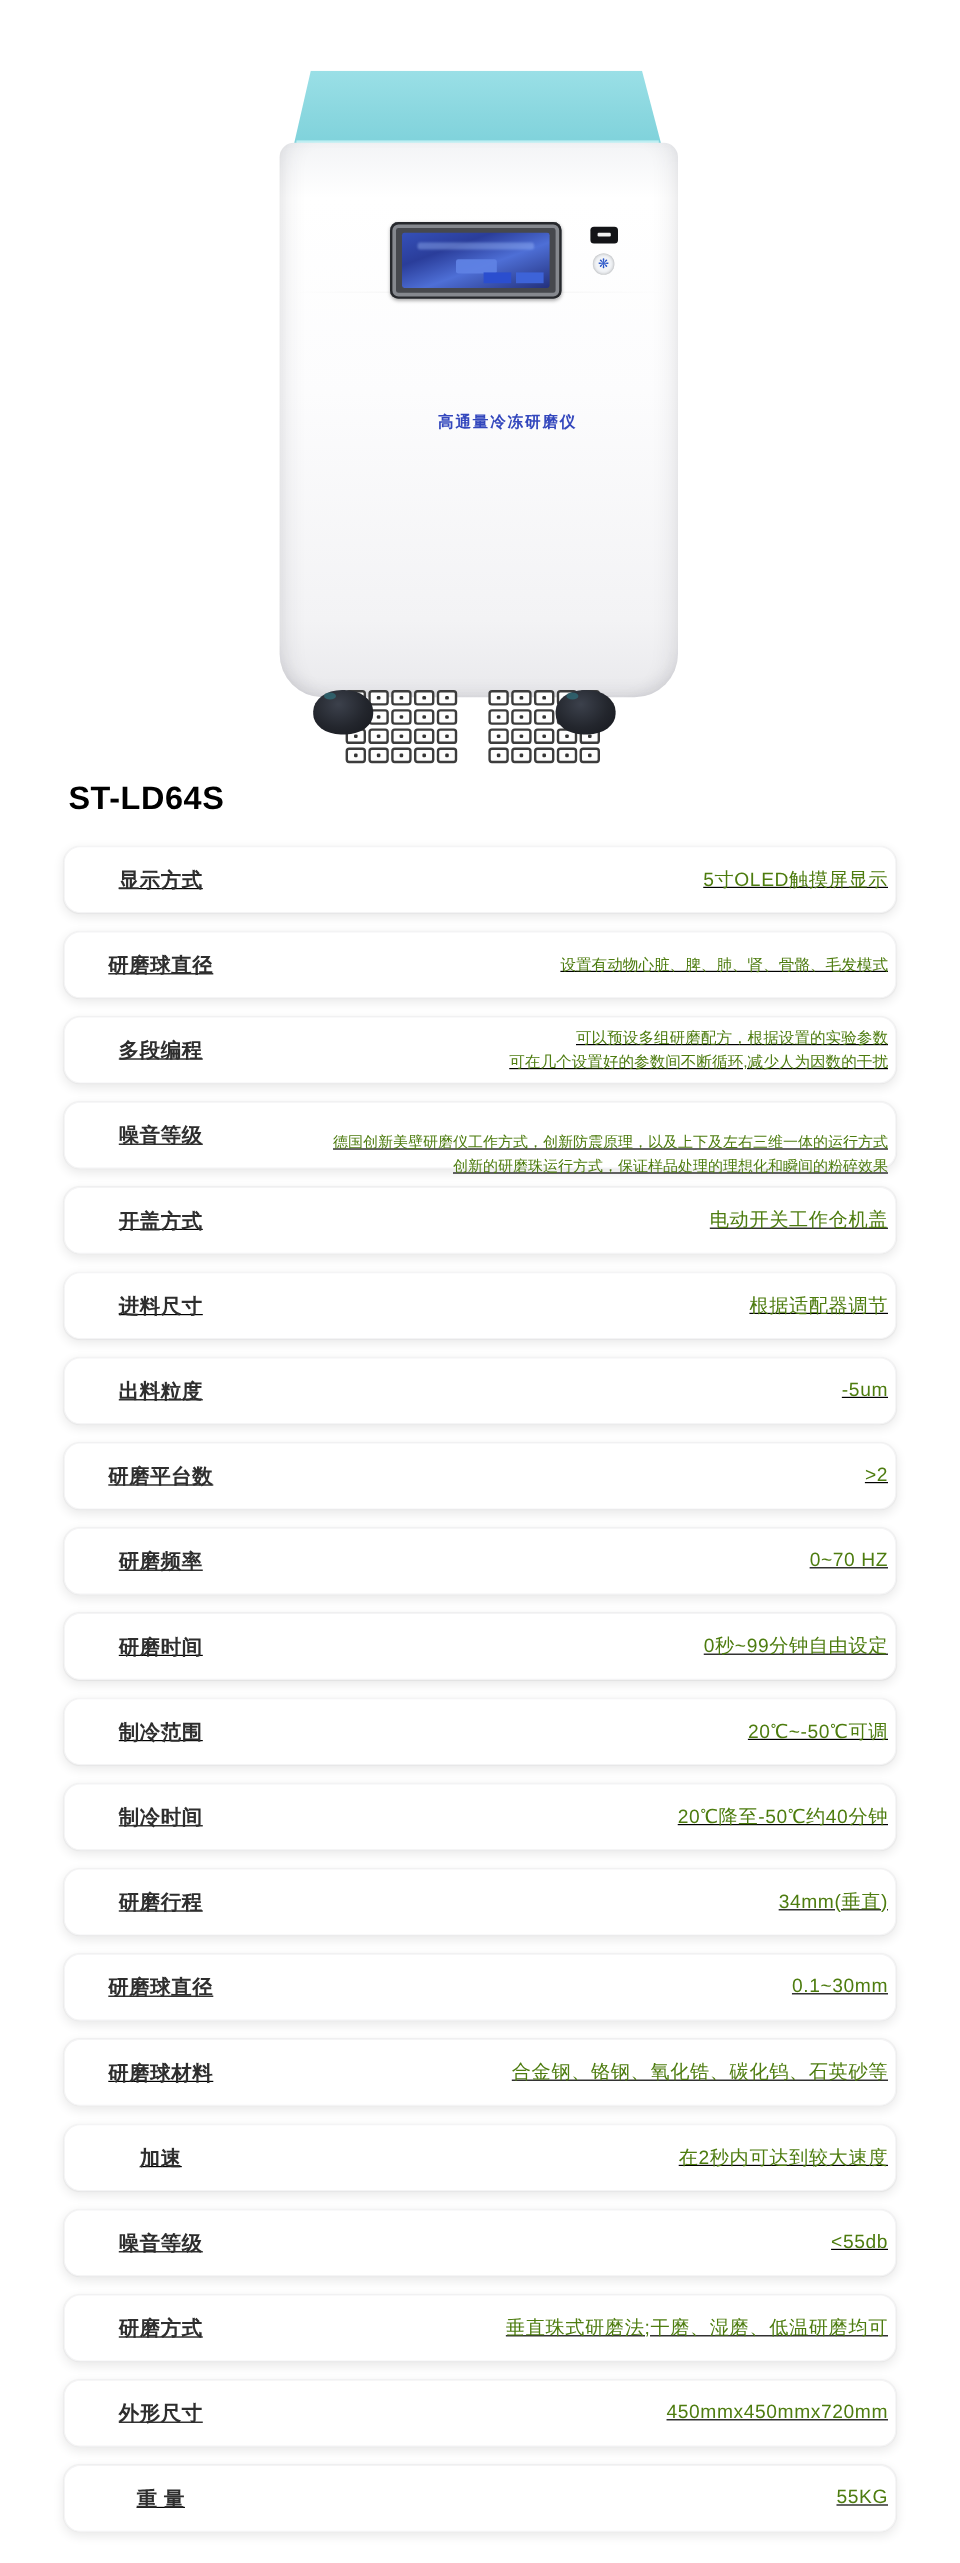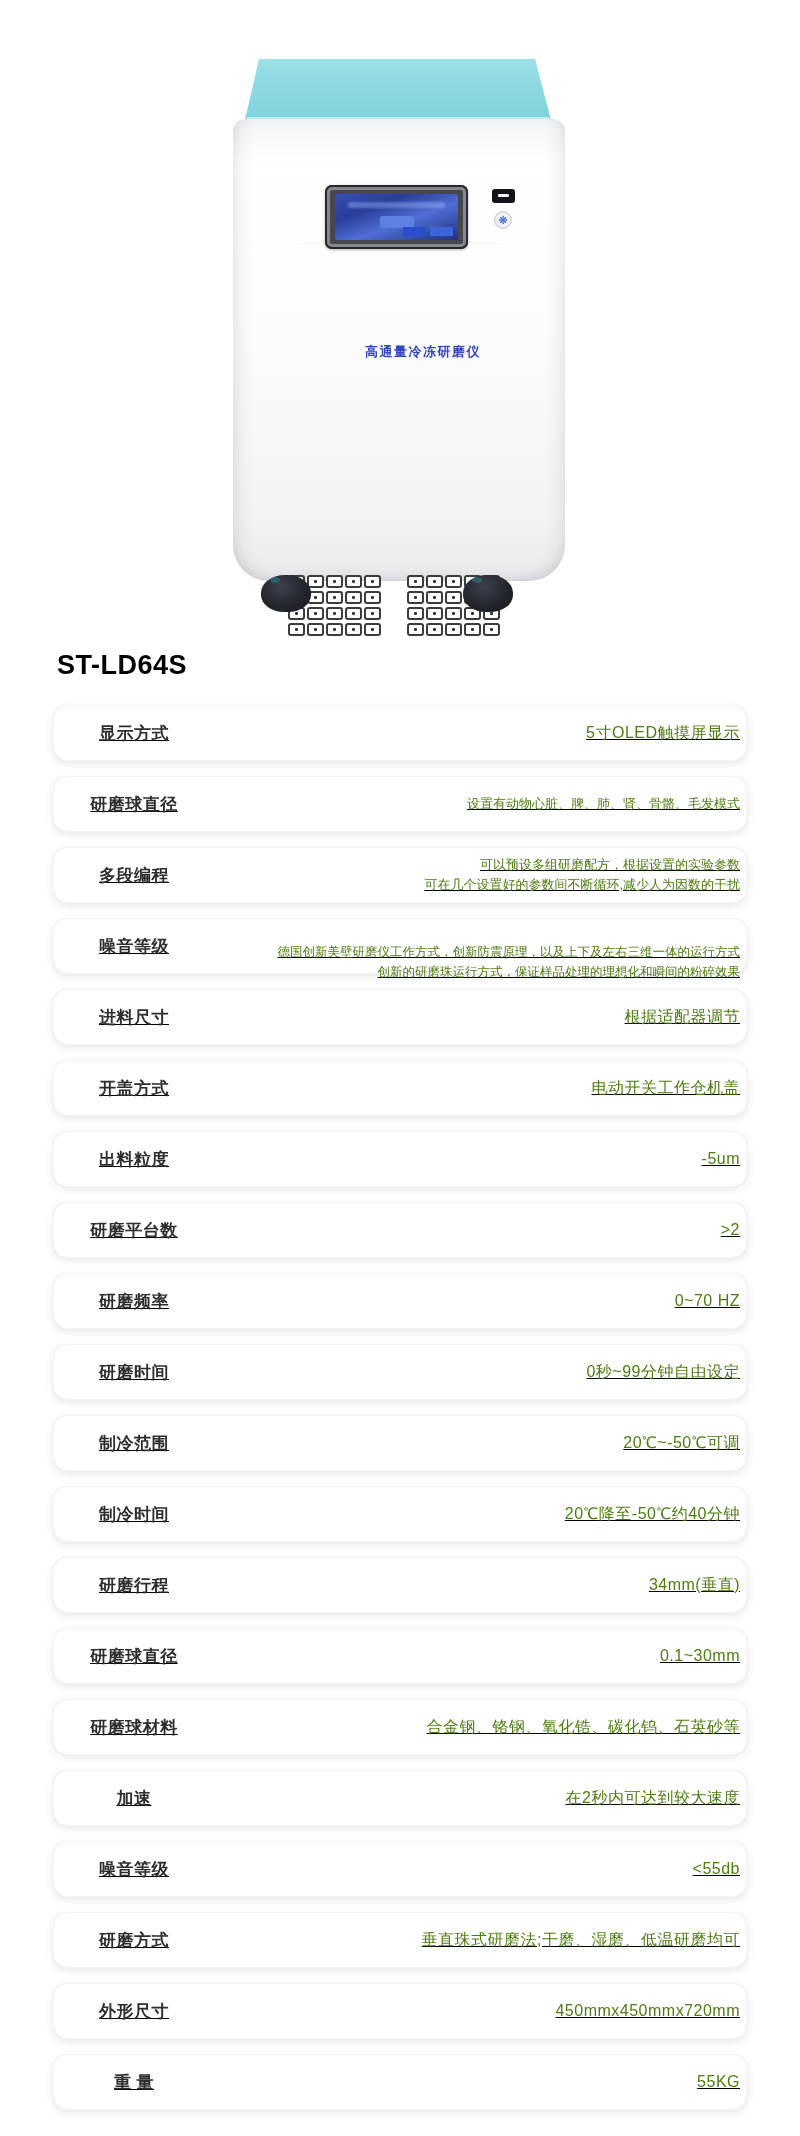--- a/index.html
+++ b/index.html
@@ -184,30 +184,30 @@
 
   <div class="spec-row size-xsmall">
     <div class="row-label">噪音等级</div>
     <div class="row-value">
         <div>德国创新美壁研磨仪工作方式，创新防震原理，以及上下及左右三维一体的运行方式</div>
         <div>创新的研磨珠运行方式，保证样品处理的理想化和瞬间的粉碎效果</div>
       </div>
   </div>
 
   <div class="spec-row">
+    <div class="row-label">开盖方式</div>
+    <div class="row-value">电动开关工作仓机盖</div>
+  </div>
+
+  <div class="spec-row">
     <div class="row-label">进料尺寸</div>
     <div class="row-value">根据适配器调节</div>
   </div>
 
   <div class="spec-row">
-    <div class="row-label">开盖方式</div>
-    <div class="row-value">电动开关工作仓机盖</div>
-  </div>
-
-  <div class="spec-row">
     <div class="row-label">出料粒度</div>
     <div class="row-value">-5um</div>
   </div>
 
   <div class="spec-row">
     <div class="row-label">研磨平台数</div>
     <div class="row-value">&gt;2</div>
   </div>
 
   <div class="spec-row">

